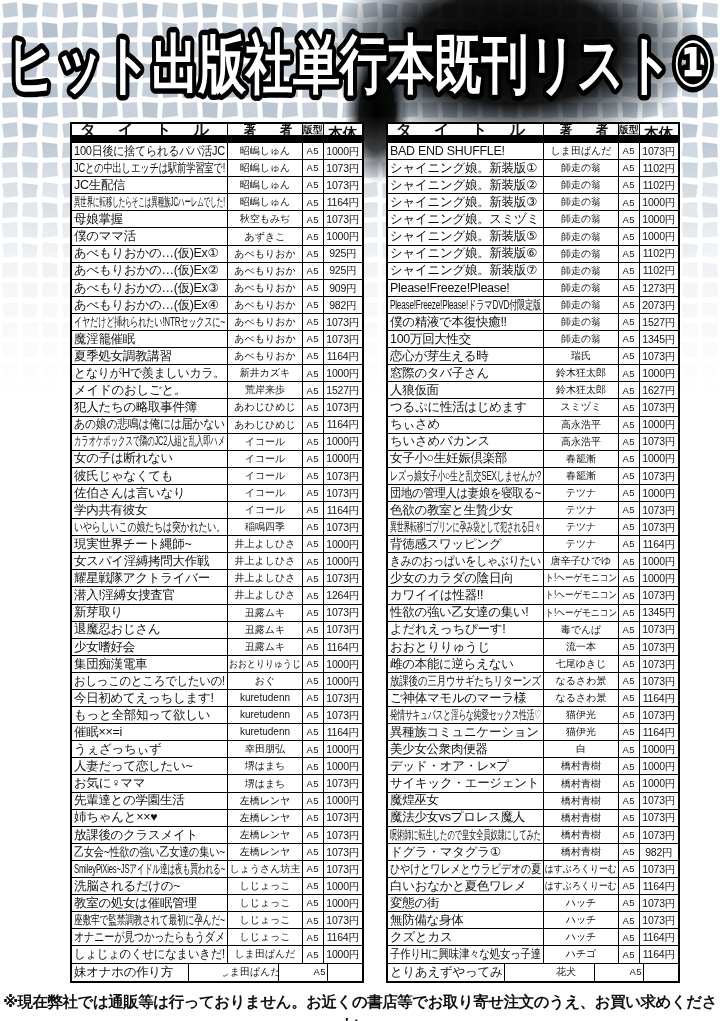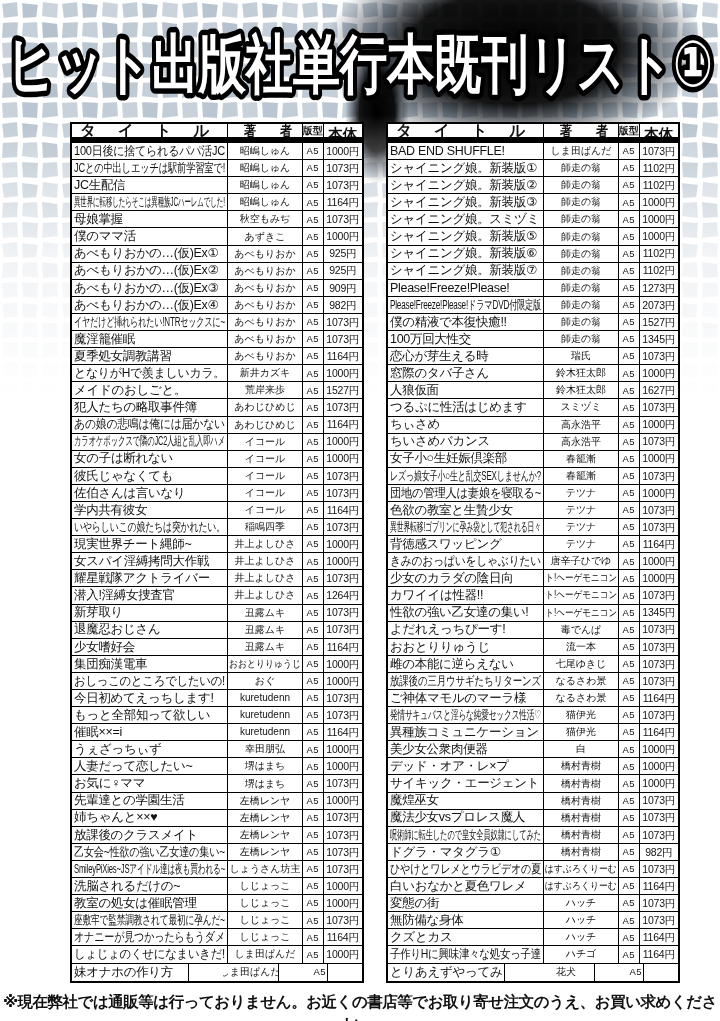--- a/index.html
+++ b/index.html
@@ -26,21 +26,21 @@
     position:absolute;top:122px;width:294px;z-index:3;
     background:#fff;border:2px solid #000;box-sizing:border-box;
   }
   .booktable.left{left:70px;}
   .booktable.right{left:386px;}
   .row{
     display:flex;height:17.1px;box-sizing:border-box;
     border-bottom:1.5px solid #000;align-items:center;
   }
   .row:last-child{border-bottom:none;gap:34px;}
-  .row.header{height:19px;border-bottom:6px solid #000000;background:#fdfdfd;}
+  .row.header{height:19px;border-bottom:8px solid #000000;background:#fdfdfd;}
   .cell{
     height:100%;box-sizing:border-box;overflow:hidden;
     display:flex;align-items:center;
   }
   .c-title {width:156px;border-right:1.5px solid #000;padding-left:2px;}
   .c-author{width:75px; border-right:1.5px solid #000;justify-content:center;}
   .c-format{width:20.5px;border-right:1.5px solid #000;justify-content:center;}
   .c-price {flex:1;justify-content:center;}
   .fit{display:inline-block;white-space:nowrap;line-height:1;}
   .fit.left{transform-origin:0 50%;}

